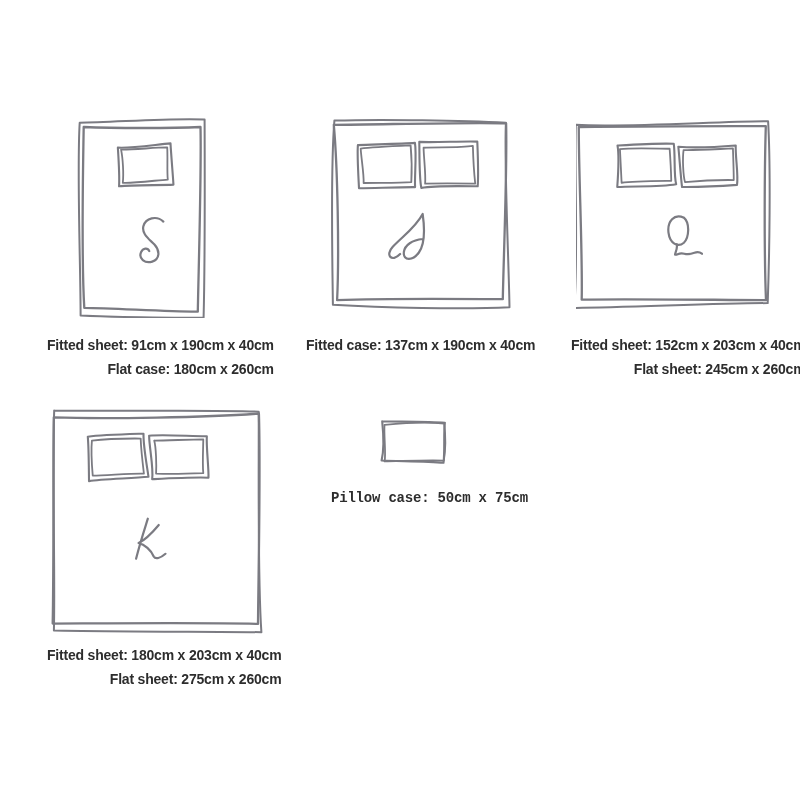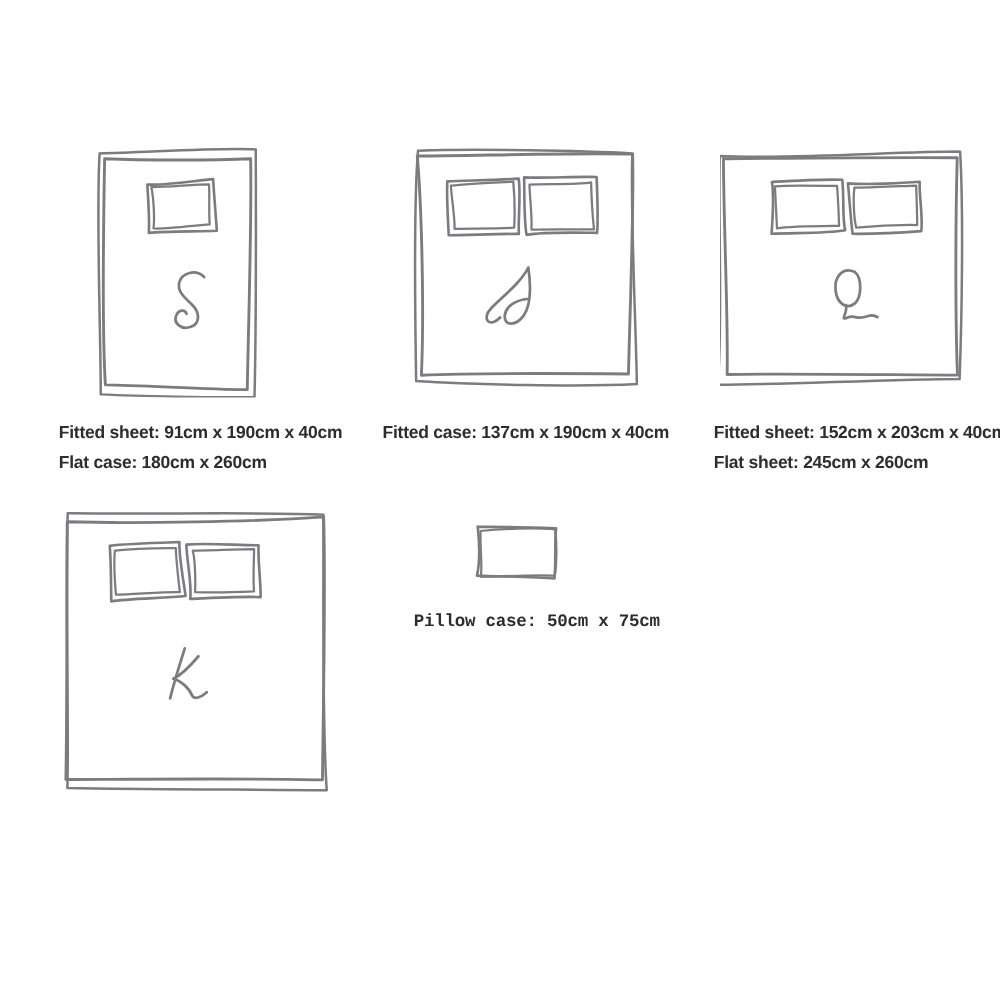--- a/index.html
+++ b/index.html
@@ -12,21 +12,21 @@
   figure.sketch { position:absolute; margin:0; padding:0; }
   #bed-0 { left:73px;  top:112px; width:142px; height:206px; }
   #bed-1 { left:322px; top:112px; width:192px; height:200px; }
   #bed-2 { left:576px; top:110px; width:200px; height:200px; }
   #bed-3 { left:33px;  top:400px; width:240px; height:240px; }
   #pillowcase { left:376px; top:414px; width:78px; height:56px; }
   .spec {
     position:absolute;
     color:var(--ink,#2d2d2d);
     font-size:14px; font-weight:bold; line-height:24px;
-    letter-spacing:-0.2px; white-space:nowrap;
+    letter-spacing:-0.2px; white-space:nowrap;text-align:right;
   }
   #spec-0 { left:47px;  top:333px; }
   #spec-1 { left:306px; top:333px; }
   #spec-2 { left:571px; top:333px; }
   #spec-3 { left:47px;  top:643px; }
   #spec-pillow { left:331px; top:486px;font-family:Liberation Mono, monospace; }
 </style>
 </head>
 <body>
 
@@ -74,20 +74,22 @@
   <figure class="sketch" id="bed-3"><svg viewBox="0 0 240 240" width="240" height="240">
         <path d="M 20.8 17.4 C 71.3 19.0, 175.1 17.5, 225.9 13.5 C 227.7 68.5, 225.5 169.2, 225.0 223.9 C 176.4 222.6, 73.4 223.4, 19.7 223.6 C 20.8 170.7, 20.3 67.3, 20.8 17.4" fill="none" stroke="#7b7b82" stroke-width="2.3" stroke-linecap="round" stroke-linejoin="round"></path>
         <path d="M 21.2 10.4 C 71.8 11.8, 175.9 9.4, 225.7 11.7 C 226.0 65.1, 224.5 177.7, 228.4 232.2 C 178.2 231.6, 77.1 231.6, 20.9 230.4 C 22.3 178.3, 19.1 68.7, 21.2 10.4" fill="none" stroke="#7b7b82" stroke-width="2" stroke-linecap="round" stroke-linejoin="round"></path>
         <path d="M 55.9 35.2 C 69.7 34.1, 96.6 34.8, 111.7 35.1 C 110.7 47.2, 113.5 67.2, 114.4 78.4 C 98.3 79.2, 67.5 78.2, 54.8 79.6 C 55.2 68.0, 56.3 47.9, 55.9 35.2" fill="none" stroke="#7b7b82" stroke-width="2.1" stroke-linecap="round" stroke-linejoin="round" transform="rotate(-3 84 57)"></path>
         <path d="M 59.8 39.3 C 71.1 38.5, 95.4 39.0, 108.6 39.8 C 108.4 48.7, 109.5 67.6, 110.0 75.1 C 98.6 74.0, 72.1 75.0, 58.8 74.4 C 58.5 65.2, 58.4 48.5, 59.8 39.3" fill="none" stroke="#7b7b82" stroke-width="1.8" stroke-linecap="round" stroke-linejoin="round" transform="rotate(-3 84 57)"></path>
         <path d="M 116.5 35.2 C 130.9 33.9, 159.3 36.6, 174.2 36.7 C 173.3 47.5, 175.7 69.2, 175.1 78.2 C 162.0 77.3, 131.8 78.3, 118.8 78.7 C 120.5 66.5, 116.4 47.1, 116.5 35.2" fill="none" stroke="#7b7b82" stroke-width="2.1" stroke-linecap="round" stroke-linejoin="round" transform="rotate(-1 146.5 57)"></path>
         <path d="M 121.5 40.1 C 133.1 40.3, 157.9 39.6, 170.6 39.8 C 170.3 48.4, 169.2 65.8, 170.0 73.6 C 156.9 73.9, 133.7 74.0, 122.8 73.2 C 123.4 64.5, 123.3 47.3, 121.5 40.1" fill="none" stroke="#7b7b82" stroke-width="1.8" stroke-linecap="round" stroke-linejoin="round" transform="rotate(-1 146.5 57)"></path>
         <path d="M52 6 C44 30 34 58 24 95 M78 20 C60 40 44 54 30 60 C44 63 60 76 66 90 C70 97 82 94 94 84" fill="none" stroke="#7b7b82" stroke-width="2.2" stroke-linecap="round" stroke-linejoin="round" transform="translate(93,116) scale(0.42,0.45)" vector-effect="non-scaling-stroke"></path>
       </svg></figure>
   <div class="spec" id="spec-3">
+    <div>Fitted sheet: 180cm x 203cm x 40cm</div>
+    <div>Flat sheet: 275cm x 260cm</div>
   </div>
 
   <figure class="sketch" id="pillowcase"><svg viewBox="0 0 78 56" width="78" height="56">
         <path d="M 6.2 7.3 C 22.7 7.7, 52.7 7.8, 68.9 8.7 C 67.5 17.0, 69.0 37.9, 67.5 48.8 C 51.3 47.2, 21.0 47.3, 5.6 46.5 C 8.0 35.8, 7.3 17.7, 6.2 7.3" fill="none" stroke="#7b7b82" stroke-width="2.1" stroke-linecap="round" stroke-linejoin="round"></path>
         <path d="M 8.5 10.8 C 23.0 9.4, 52.6 7.6, 68.2 9.6 C 69.5 20.1, 69.5 36.7, 67.8 46.6 C 53.8 45.7, 23.7 47.2, 8.6 47.4 C 10.1 39.4, 7.8 22.6, 8.5 10.8" fill="none" stroke="#7b7b82" stroke-width="1.8" stroke-linecap="round" stroke-linejoin="round"></path>
       </svg></figure>
   <div class="spec" id="spec-pillow">
     <div>Pillow case: 50cm x 75cm</div>
   </div>
 

